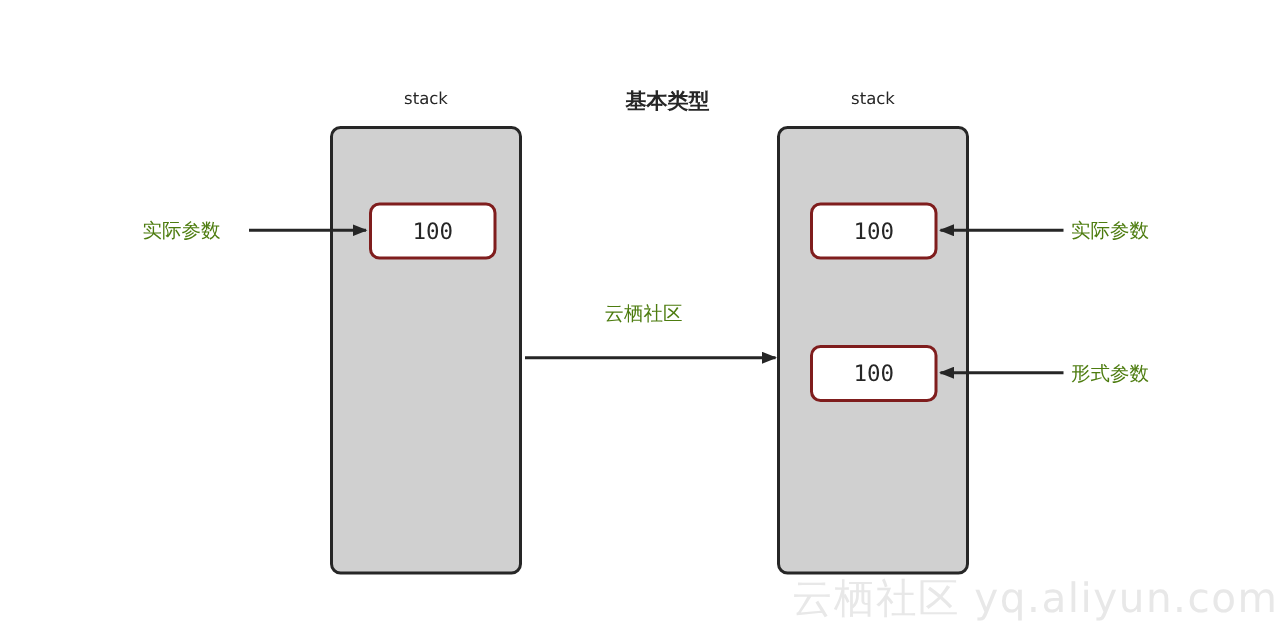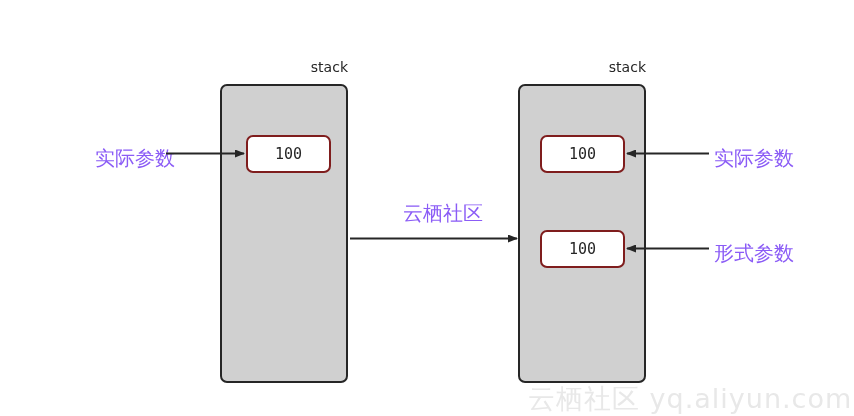--- a/index.html
+++ b/index.html
@@ -25,23 +25,23 @@
     border: 2px solid #262626;
     border-radius: 7px;
     box-sizing: border-box;
   }
   #stack-left  { left: 220px; top: 84px; width: 128px; height: 299px; }
   #stack-right { left: 518px; top: 84px; width: 128px; height: 299px; }
 
   
   .stack-caption {
     position: absolute;
-    font-size: 14px;
+    font-size: 11px;
     color: #262626;
-    text-align: right;
+    text-align: center;
     width: 128px;
     white-space: nowrap;
   }
   #caption-left  { left: 220px; top: 59px; }
   #caption-right { left: 518px; top: 59px; }
 
   
   .value-cell {
     position: absolute;
     background: #ffffff;
@@ -68,22 +68,22 @@
     text-align: center;
     font-size: 14px;
     font-weight: bold;
     color: #262626;
     white-space: nowrap;
   }
 
   
   .conn-label {
     position: absolute;
-    font-size: 20px;
-    color: #8b5cf6;
+    font-size: 13px;
+    color: #4d7c0f;
     white-space: nowrap;
   }
   #label-left-actual  { left: 95px;  top: 145px; }
   #label-right-actual { left: 714px; top: 145px; }
   #label-right-formal { left: 714px; top: 240px; }
   #label-call-method  { left: 403px; top: 200px; }
 
   
   #arrows {
     position: absolute;
@@ -110,20 +110,21 @@
 <body>
 
 <div id="canvas">
 
   <div class="stack-caption" id="caption-left">stack</div>
 
   <div class="stack-box" id="stack-left"></div>
 
   <div class="value-cell" id="cell-left-actual">100</div>
 
+  <div id="diagram-title">基本类型</div>
 
   <div class="stack-caption" id="caption-right">stack</div>
 
   <div class="stack-box" id="stack-right"></div>
 
   <div class="value-cell" id="cell-right-actual">100</div>
 
   <div class="value-cell" id="cell-right-formal">100</div>
 
   <div class="conn-label" id="label-left-actual">实际参数</div>

